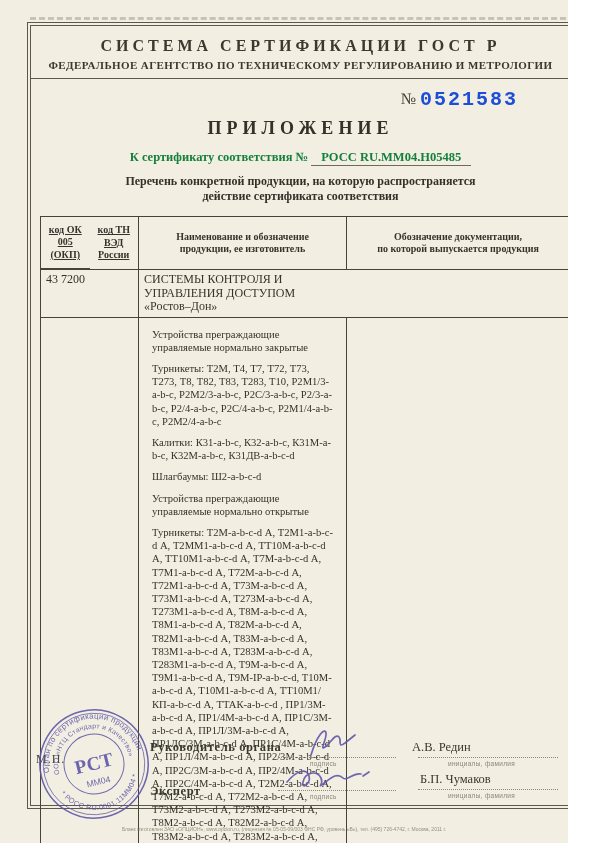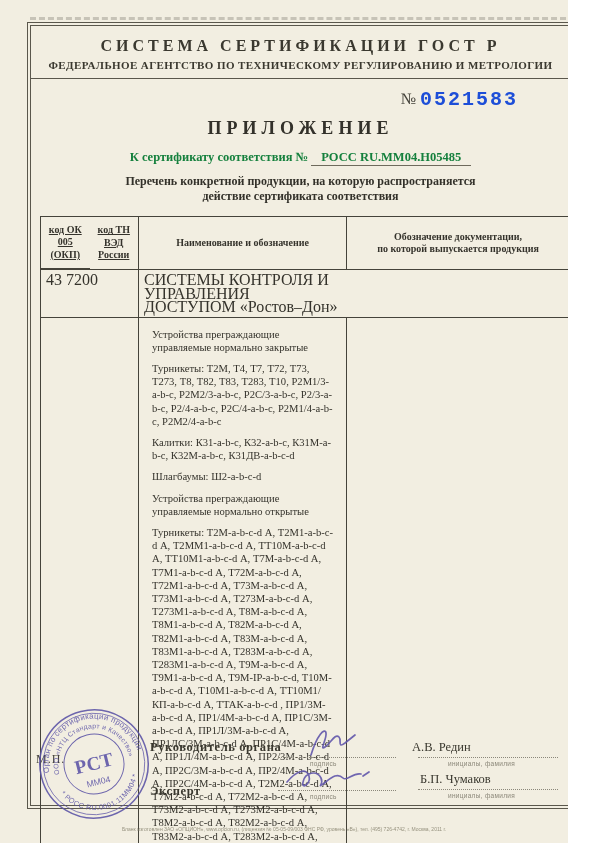--- a/index.html
+++ b/index.html
@@ -69,21 +69,21 @@
   .trow{display:grid;grid-template-columns:98px 208px 1fr;}
   .cell{border-right:1px solid #45433a;box-sizing:border-box;padding:2px 5px;}
   .cell:last-child{border-right:none;}
   .thead{border-bottom:1.2px solid #45433a;}
   .thead .cell{font-weight:bold;text-align:center;font-size:10px;line-height:12.5px;}
   .code-head{display:flex;flex-direction:row;padding:0 !important;text-decoration:underline;}
   .code-head .sub{flex:1;display:flex;align-items:center;justify-content:center;padding:2px 4px;}
   .code-head .sub:first-child{border-bottom:1px solid #45433a;}
   .thead .mid{display:flex;flex-direction:column;justify-content:center;min-height:52px;}
   .r1{border-bottom:1.2px solid #45433a;}
-  .r1 .cell{font-size:16px;line-height:13.5px;padding:3px 5px;}
+  .r1 .cell{font-size:12px;line-height:13.5px;padding:3px 5px;}
   .r2 .cell{min-height:398px;}
   .plist p{
     margin:8px;font-size:10.6px;line-height:13.2px;text-align:left;
   }
   
   .sig-area{position:absolute;left:0;top:0;width:600px;height:843px;pointer-events:none;}
   .role{position:absolute;font-size:12.5px;font-weight:bold;letter-spacing:.6px;color:#3a382f;}
   .sig-line{position:absolute;width:118px;border-bottom:1.2px dotted #8b877a;height:0;}
   .name-line{position:absolute;width:140px;border-bottom:1.2px dotted #8b877a;height:0;}
   .small-cap{position:absolute;font-size:6.5px;color:#8b8779;font-family:"Liberation Sans", sans-serif;letter-spacing:.3px;}
@@ -138,20 +138,21 @@
 
       <div class="ptable">
 
         <div class="trow thead">
           <div class="cell code-head">
             <div class="sub">код ОК 005 (ОКП)</div>
             <div class="sub">код ТН ВЭД России</div>
           </div>
           <div class="cell mid">
             <div>Наименование и обозначение</div>
+            <div>продукции, ее изготовитель</div>
           </div>
           <div class="cell mid">
             <div>Обозначение документации,</div>
             <div>по которой выпускается продукция</div>
           </div>
         </div>
 
         <div class="trow r1">
           <div class="cell">43 7200</div>
           <div class="cell">СИСТЕМЫ КОНТРОЛЯ И УПРАВЛЕНИЯ ДОСТУПОМ «Ростов–Дон»</div>

